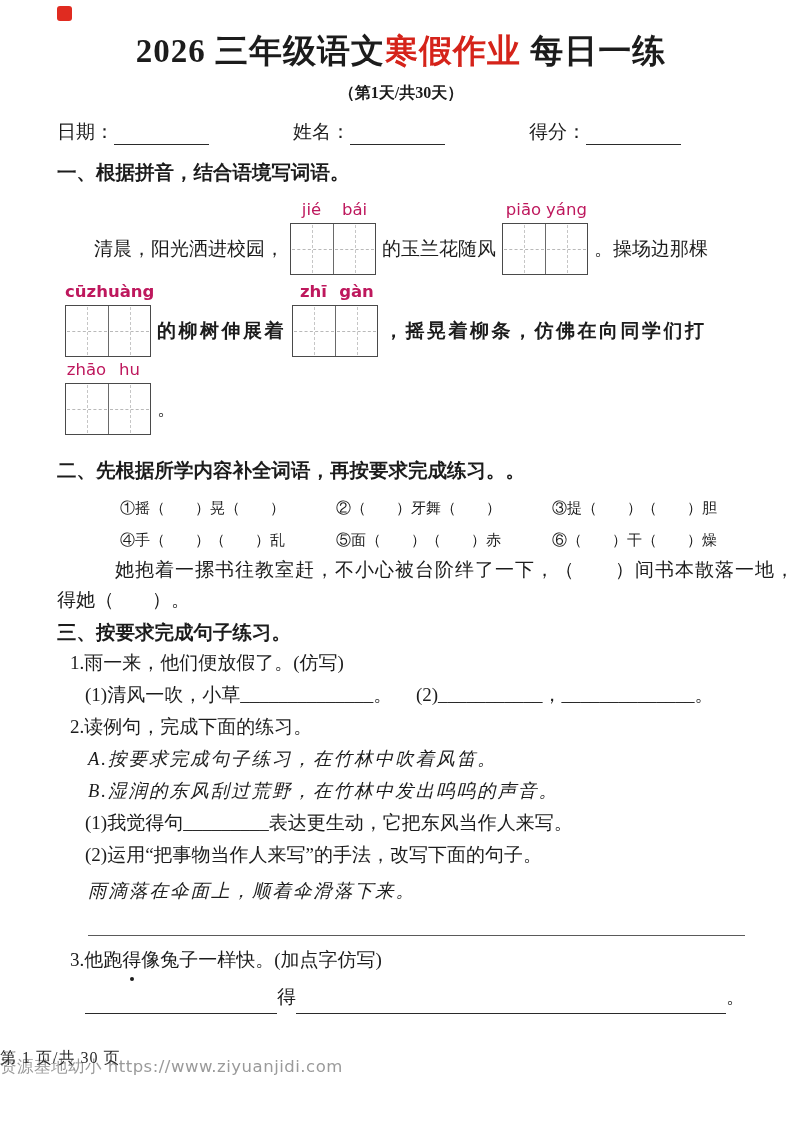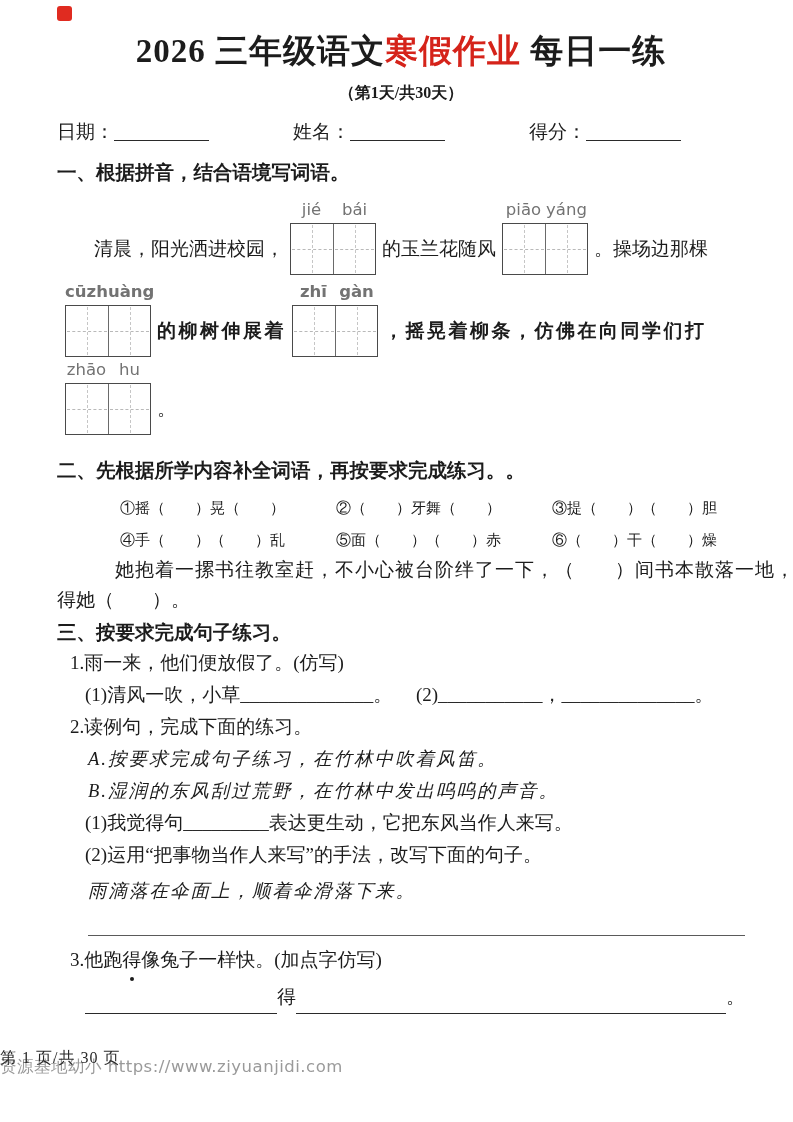--- a/index.html
+++ b/index.html
@@ -31,21 +31,21 @@
     text-align:center;
     font-size:16px; font-weight:700;
     line-height:33px;
     margin-top:2px;
   }
   .info-row {
     display:flex; align-items:flex-end;
     margin-top:10px;
     font-size:19px; line-height:26px;
   }
-  .info-item { display:flex; align-items:flex-start; }
+  .info-item { display:flex; align-items:flex-end; }
   .info-item + .info-item { margin-left:84px; }
   .blankline {
     display:inline-block; width:95px; height:22px;
     border-bottom:1.6px solid #2a2a2a;
   }
   .sec-heading {
     font-weight:700; font-size:19.5px; line-height:28px;
     margin-top:14px;
   }
   
@@ -58,21 +58,21 @@
   .gl-2 { margin-top:30px; padding-left:8px;font-weight:bold; }
   .gl-3 { margin-top:26px; padding-left:8px; }
   .pyunit { position:relative; display:inline-flex; }
   .py {
     position:absolute; top:-24px; left:0; right:0;
     display:flex;
   }
   .pysyl {
     flex:1; text-align:center;
     font-family:"DejaVu Sans","Liberation Sans",sans-serif;
-    font-size:16.5px; color:#737373; line-height:22px;
+    font-size:16.5px; color:#be185d; line-height:22px;
   }
   .wbox {
     display:inline-flex;
     border:1.6px solid #4a4a4a;
     background:#fff;
   }
   .wcell { width:42px; height:50px; position:relative; }
   .wcell + .wcell { border-left:1.4px solid #6a6a6a; }
   .wcell::before {
     content:""; position:absolute; left:1px; right:1px; top:50%;

